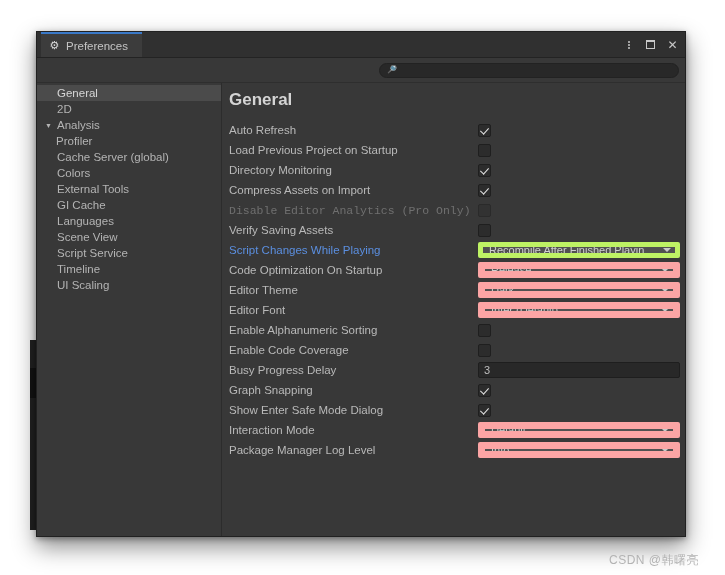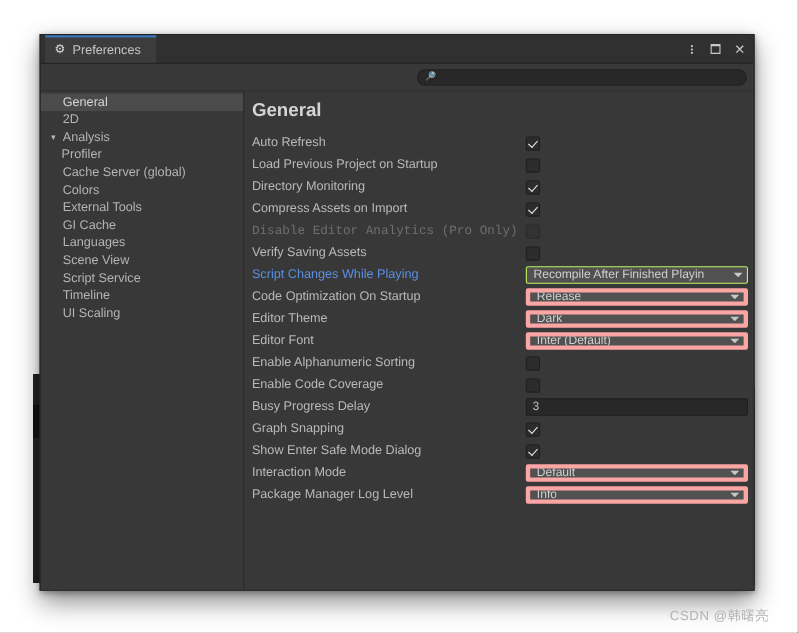--- a/index.html
+++ b/index.html
@@ -227,32 +227,32 @@
     border: solid #e2e2e2;
     border-width: 0 1.7px 1.7px 0;
     transform: rotate(42deg);
   }
 
   
   .dropdown {
     width: 202px;
     height: 16px;
     background: #515151;
-    border: 4px solid #fca5a5;
+    border: 7px solid #fca5a5;
     border-radius: 2px;
     box-sizing: border-box;
     display: flex;
     align-items: center;
     justify-content: space-between;
     padding: 0 4px 0 6px;
     color: #cfcfcf;
     font-size: 11px;
     overflow: hidden;
   }
-  .dropdown.focused { border: 1px solid #bef264; }
+  .dropdown.focused { border: 5px solid #bef264; }
   .dropdown .dd-text { overflow: hidden; white-space: nowrap; }
   .dropdown .caret {
     width: 0; height: 0;
     border-left: 4px solid transparent;
     border-right: 4px solid transparent;
     border-top: 4px solid #c9c9c9;
     flex: none;
     margin-left: 3px;
   }
 

